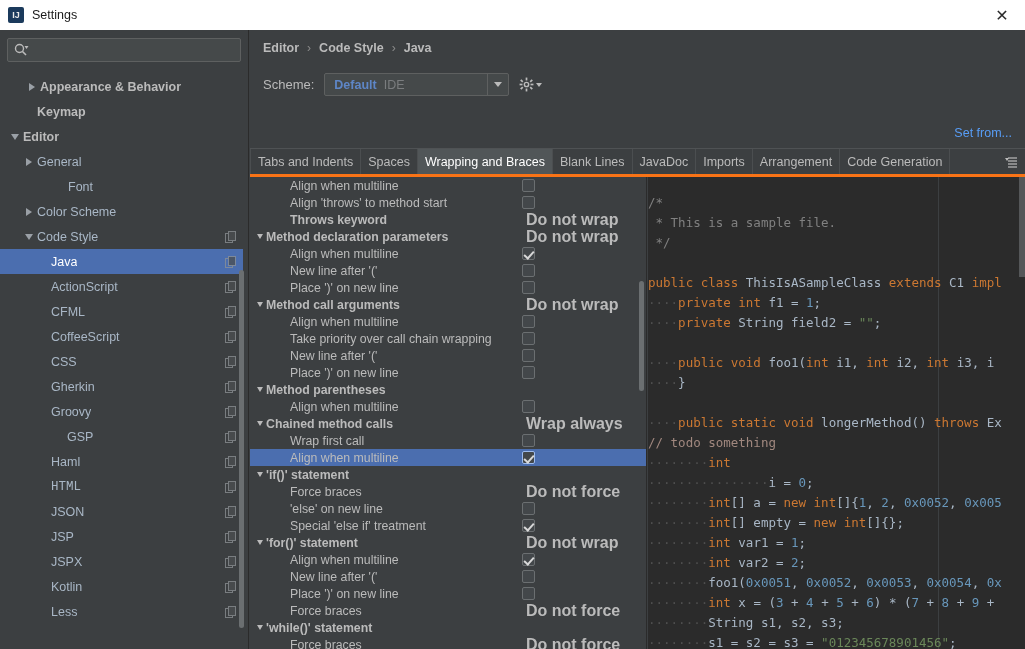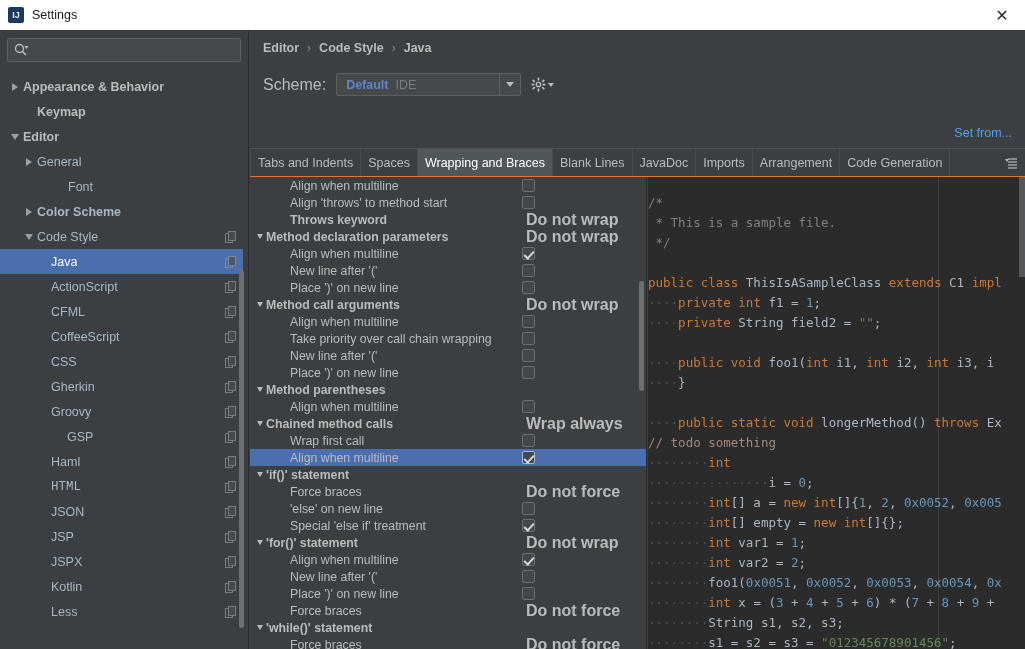--- a/index.html
+++ b/index.html
@@ -94,21 +94,21 @@
     position: absolute; left: 13px; top: 11px;
     font-size: 12.5px; font-weight: bold; color: #bbbbbb;
     display: flex; align-items: center; gap: 8px;
   }
   .bc-sep { color: #8a8a8a; font-weight: normal; font-size: 12px; }
 
   #scheme-row {
     position: absolute; left: 13px; top: 43px;
     display: flex; align-items: center;
   }
-  #scheme-label { color: #bbbbbb; font-size: 16px; margin-right: 10px; }
+  #scheme-label { color: #bbbbbb; font-size: 13px; margin-right: 10px; }
   #scheme-combo {
     width: 185px; height: 23px; background: #45494a;
     border: 1px solid #5e6060; border-radius: 2px;
     display: flex; align-items: center; position: relative;
   }
   #scheme-name { color: #5e86c7; font-size: 12.5px; font-weight: bold; margin-left: 9px; }
   #scheme-sub { color: #7a7d7f; font-size: 12.5px; margin-left: 7px; }
   #scheme-arrow-btn {
     position: absolute; right: 0; top: 0; width: 21px; height: 21px;
     border-left: 1px solid #5e6060;
@@ -123,21 +123,21 @@
     color: #589df6; font-size: 12.5px; cursor: pointer;
   }
   #hr-under-setfrom {
     position: absolute; left: 0; right: 0; top: 118px; height: 1px; background: #4f5254;
   }
 
   
   #tabs {
     position: absolute; left: 0; top: 119px; width: 775px; height: 28px;
     display: flex; align-items: stretch;
-    border-bottom: 1px solid #f97316;
+    border-bottom: 3px solid #f97316;
   }
   .tab {
     display: flex; align-items: center; padding: 0 7px;
     color: #bbbbbb; font-size: 12.5px; cursor: pointer;
     border-right: 1px solid #4b4e50;
     white-space: nowrap;
   }
   .tab:first-child { border-left: 1px solid #4b4e50; }
   .tab.active { background: #515658; color: #ffffff; }
   #tab-options-icon {
@@ -227,21 +227,21 @@
             <circle cx="6.5" cy="6.5" r="4" fill="none" stroke="#bbbbbb" stroke-width="1.4"></circle>
             <line x1="9.5" y1="9.5" x2="13" y2="13" stroke="#bbbbbb" stroke-width="1.6"></line>
             <polygon points="11.5,4 15.5,4 13.5,7" fill="#bbbbbb"></polygon>
           </svg>
         </span>
         <input id="search-input" value="" placeholder="" style="">
       </div>
     </div>
 
     <div id="tree">
-        <div class="tree-row bold" style="padding-left: 8px;">
+        <div class="tree-row bold" style="padding-left: 25px;">
           <span class="tw">
             <i class="tri-r"></i>
           </span>
           <span class="tree-label">Appearance &amp; Behavior</span>
         </div>
         <div class="tree-row bold" style="padding-left: 22px;">
           <span class="tw"></span>
           <span class="tree-label">Keymap</span>
         </div>
         <div class="tree-row bold" style="padding-left: 8px;">
@@ -253,21 +253,21 @@
         <div class="tree-row" style="padding-left: 22px;">
           <span class="tw">
             <i class="tri-r"></i>
           </span>
           <span class="tree-label">General</span>
         </div>
         <div class="tree-row" style="padding-left: 53px;">
           <span class="tw"></span>
           <span class="tree-label">Font</span>
         </div>
-        <div class="tree-row" style="padding-left: 22px; font-weight: bold;">
+        <div class="tree-row" style="padding-left: 22px;">
           <span class="tw">
             <i class="tri-r"></i>
           </span>
           <span class="tree-label">Color Scheme</span>
         </div>
         <div class="tree-row" style="padding-left: 22px;">
           <span class="tw">
             <i class="tri-d"></i>
           </span>
           <span class="tree-label">Code Style</span>

